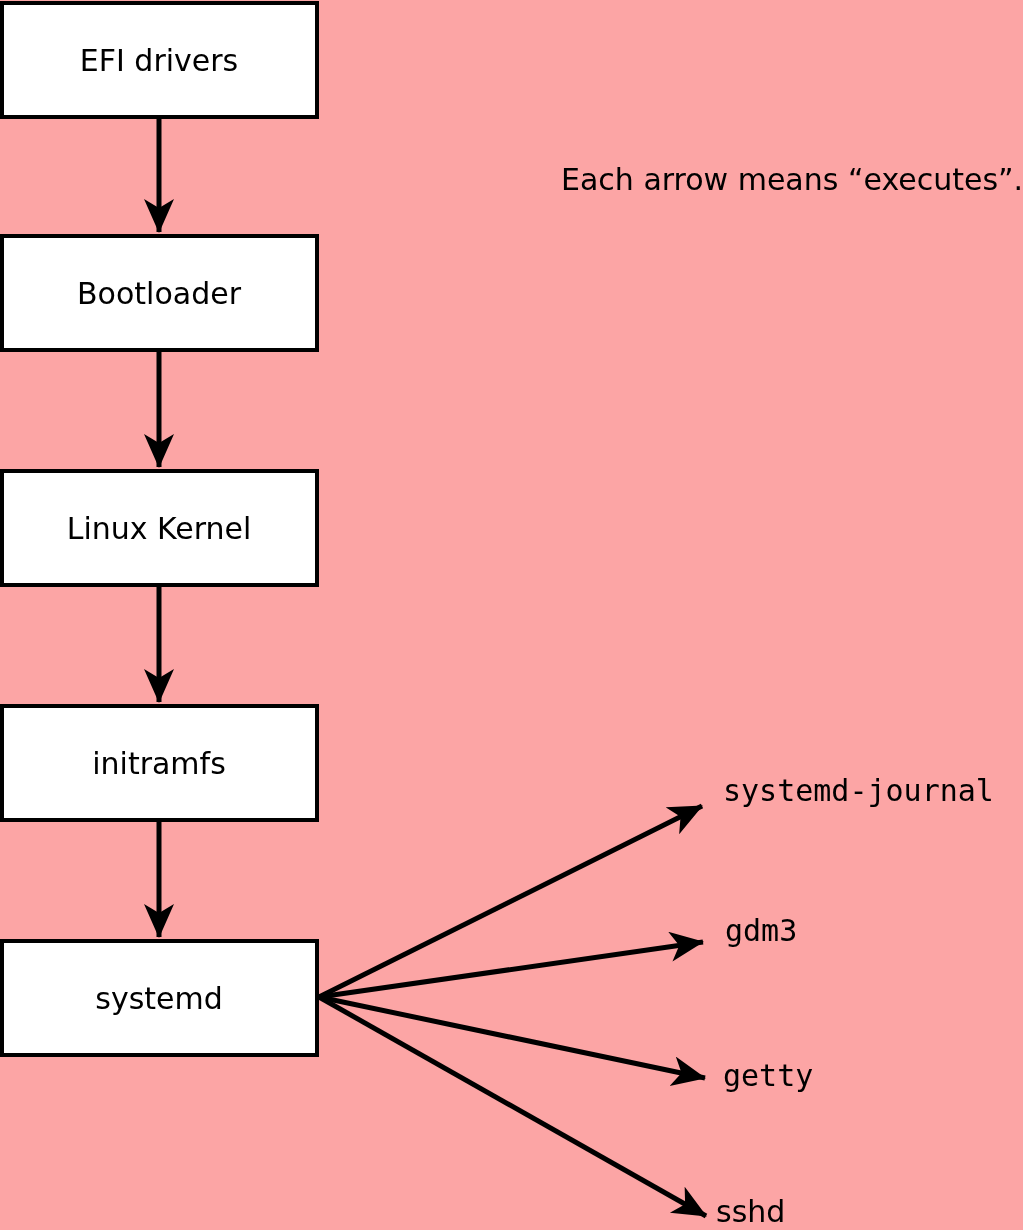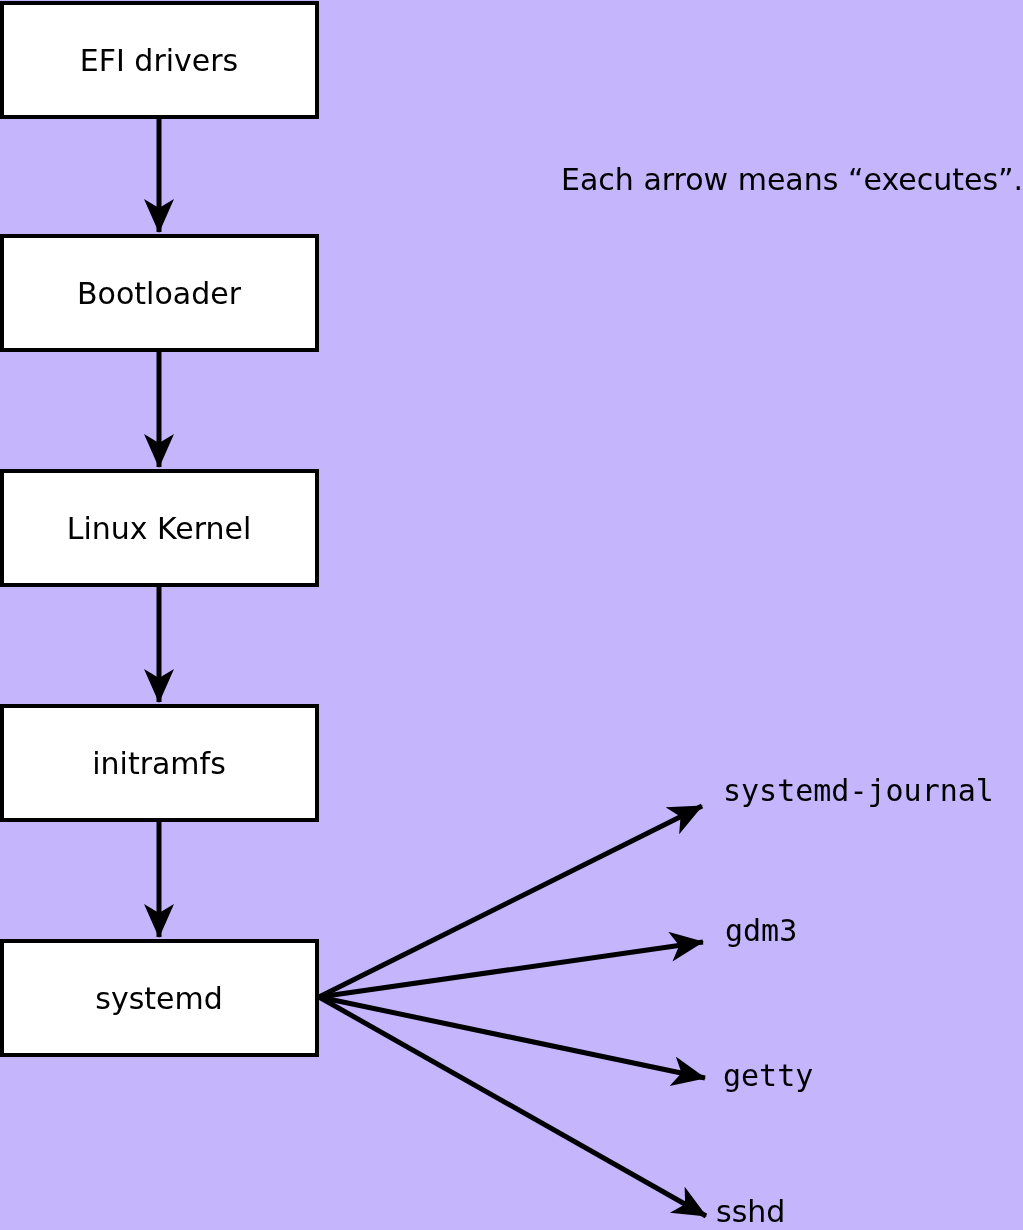--- a/index.html
+++ b/index.html
@@ -4,21 +4,21 @@
 <style>
   html, body {
     margin: 0;
     padding: 0;
     background: #ffffff;
   }
   .canvas-wrap {
     position: relative;
     width: 1023px;
     height: 1230px;
-    background: #c4b5fd;
+    background: #fca5a5;
     overflow: hidden;
     font-family: "DejaVu Sans", "Liberation Sans", sans-serif;
   }
   svg { display: block; }
   .flow-box {
     fill: #ffffff;
     stroke: #000000;
     stroke-width: 4px;
   }
   .edge {

